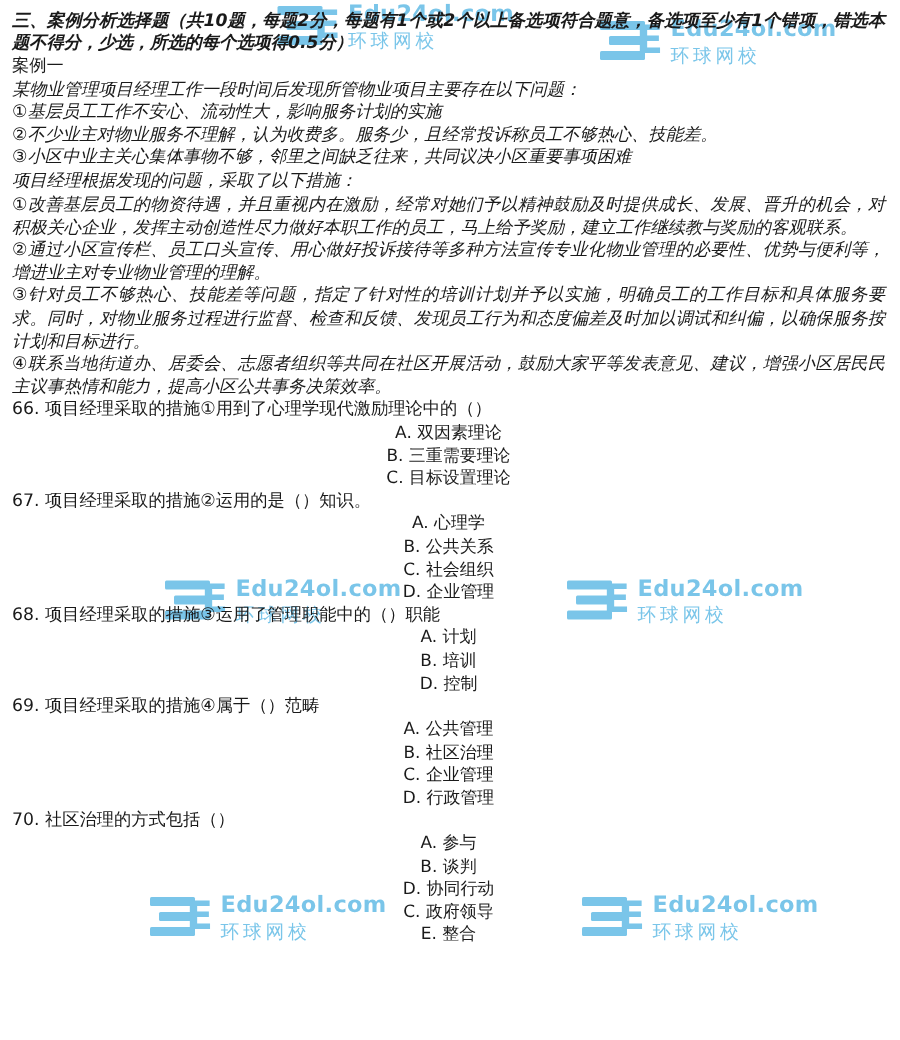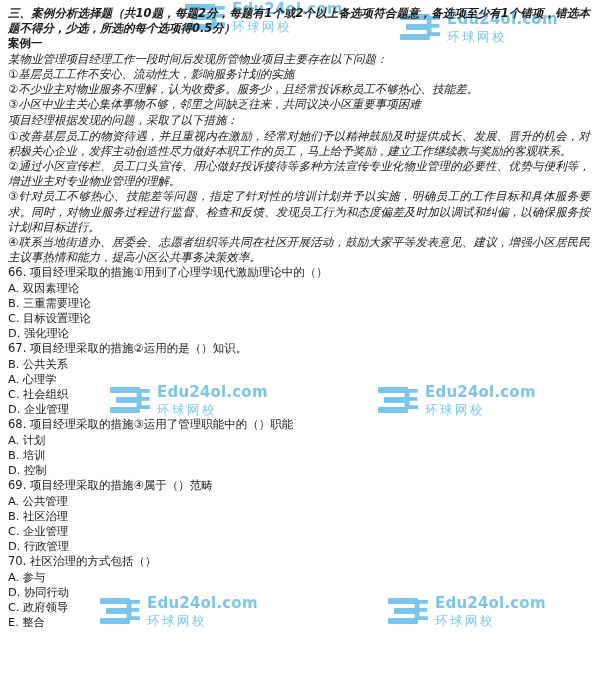--- a/index.html
+++ b/index.html
@@ -32,32 +32,33 @@
     font-weight: bold;
     letter-spacing: 0px;
   }
   .para {
     text-align: justify;
     text-justify: inter-ideograph;
     margin: 0;
     font-style: italic;
   }
   .case-label {
-    font-weight: bold;
+    font-weight: normal;
     margin: 0;
   }
   .block-gap {
     height: 1px;
   }
   .q {
     margin: 0;
   }
   .opt {
     margin: 0;
     font-size: 11.3px;
+    text-align: center;
   }
 
   
   .wm {
     position: absolute;
     z-index: 1;
     pointer-events: none;
     display: flex;
     align-items: center;
     gap: 5px;
@@ -207,39 +208,39 @@
 
     <p class="para">①改善基层员工的物资待遇，并且重视内在激励，经常对她们予以精神鼓励及时提供成长、发展、晋升的机会，对积极关心企业，发挥主动创造性尽力做好本职工作的员工，马上给予奖励，建立工作继续教与奖励的客观联系。</p>
     <p class="para">②通过小区宣传栏、员工口头宣传、用心做好投诉接待等多种方法宣传专业化物业管理的必要性、优势与便利等，增进业主对专业物业管理的理解。</p>
     <p class="para">③针对员工不够热心、技能差等问题，指定了针对性的培训计划并予以实施，明确员工的工作目标和具体服务要求。同时，对物业服务过程进行监督、检查和反馈、发现员工行为和态度偏差及时加以调试和纠偏，以确保服务按计划和目标进行。</p>
     <p class="para">④联系当地街道办、居委会、志愿者组织等共同在社区开展活动，鼓励大家平等发表意见、建议，增强小区居民民主议事热情和能力，提高小区公共事务决策效率。</p>
 
     <p class="q">66. 项目经理采取的措施①用到了心理学现代激励理论中的（）</p>
     <p class="opt">A. 双因素理论</p>
     <p class="opt">B. 三重需要理论</p>
     <p class="opt">C. 目标设置理论</p>
-    <p class="opt">D. 强化理论</p>
 
     <p class="q">67. 项目经理采取的措施②运用的是（）知识。</p>
+    <p class="opt">A. 心理学</p>
     <p class="opt">B. 公共关系</p>
-    <p class="opt">A. 心理学</p>
     <p class="opt">C. 社会组织</p>
     <p class="opt">D. 企业管理</p>
 
     <p class="q">68. 项目经理采取的措施③运用了管理职能中的（）职能</p>
     <p class="opt">A. 计划</p>
     <p class="opt">B. 培训</p>
     <p class="opt">D. 控制</p>
 
     <p class="q">69. 项目经理采取的措施④属于（）范畴</p>
     <p class="opt">A. 公共管理</p>
     <p class="opt">B. 社区治理</p>
     <p class="opt">C. 企业管理</p>
     <p class="opt">D. 行政管理</p>
 
     <p class="q">70. 社区治理的方式包括（）</p>
     <p class="opt">A. 参与</p>
+    <p class="opt">B. 谈判</p>
     <p class="opt">D. 协同行动</p>
     <p class="opt">C. 政府领导</p>
     <p class="opt">E. 整合</p>
 
   </div>
 </div>
 
 </body></html>

